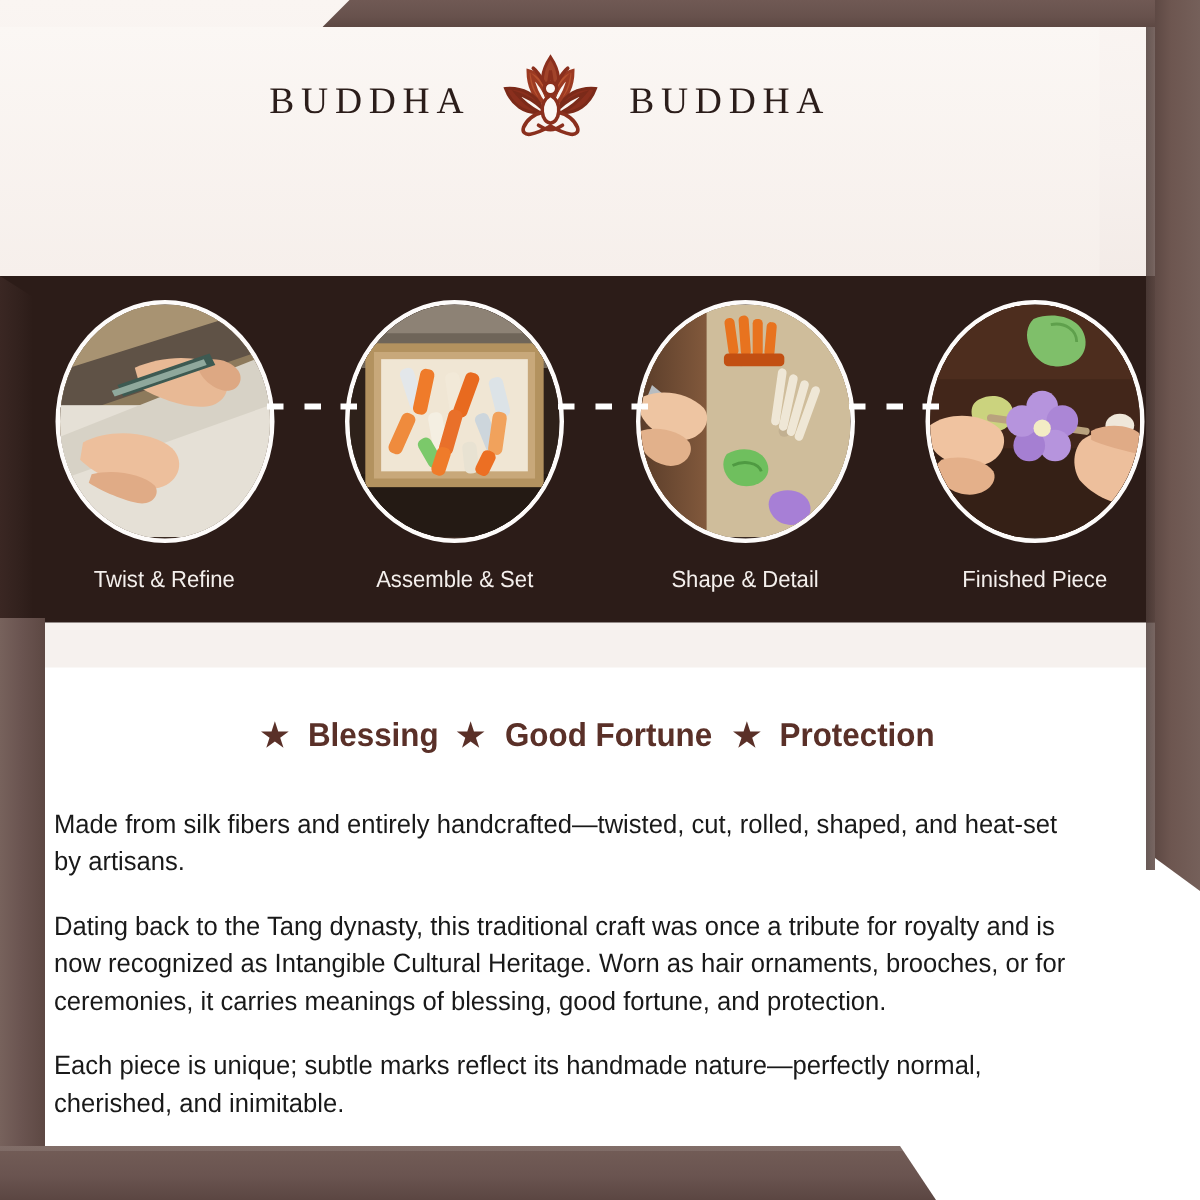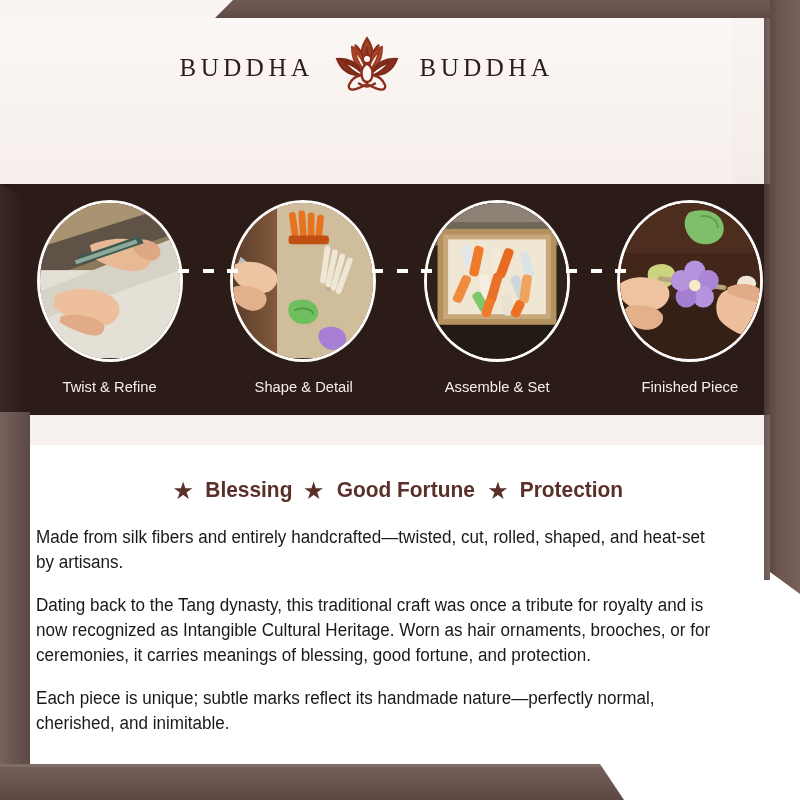--- a/index.html
+++ b/index.html
@@ -247,21 +247,21 @@
   }
   .benefits .star {
     font-size: 21px;
     line-height: 1;
     color: #5a3028;
   }
   .benefit-label { transform: scaleX(.95); }
 
   .paragraphs {
     position: absolute;
-    top: 110px;
+    top: 122px;
     left: 36px;
     width: 712px;
   }
   .paragraphs p {
     font-family: "Liberation Sans Narrow", "Liberation Sans", sans-serif;
     font-size: 17.6px;
     line-height: 1.42;
     color: #191919;
     margin-bottom: 18px;
     transform: scaleX(.97);
@@ -321,20 +321,51 @@
             <path d="M0 92 L146 34 L146 70 L0 122 Z" fill="#d7d2c6"></path>
             <path d="M52 44 C70 36 96 34 110 44 C120 52 118 66 106 70 C92 74 70 66 56 58 Z" fill="#e8b995"></path>
             <path d="M96 40 C106 36 118 38 124 46 C128 52 124 60 116 60 C108 60 98 52 96 44 Z" fill="#dda883"></path>
             <path d="M16 96 C34 86 64 88 78 100 C88 110 82 126 66 128 C48 130 24 118 14 108 Z" fill="#edbf9c"></path>
             <path d="M22 118 C38 114 58 118 66 126 C70 132 64 140 54 138 C42 136 26 128 20 124 Z" fill="#e0ab86"></path>
             <path d="M40 56 L104 34 L108 42 L44 64 Z" fill="#3d5a52"></path>
             <path d="M36 60 L100 38 L102 42 L38 64 Z" fill="#8fa89c"></path>
           </svg>
         </div>
         <div class="caption">Twist &amp; Refine</div>
+      </div>
+
+      <div class="step">
+        <div class="oval">
+          <svg class="photo" viewBox="0 0 146 162" preserveAspectRatio="xMidYMid slice" xmlns="http://www.w3.org/2000/svg">
+            <rect width="146" height="162" fill="#2e211a"></rect>
+            <rect x="0" y="0" width="146" height="44" fill="#8d8275"></rect>
+            <rect x="0" y="20" width="146" height="24" fill="#6f6559"></rect>
+            <rect x="0" y="118" width="146" height="44" fill="#241a14"></rect>
+            <rect x="14" y="30" width="118" height="94" fill="#c8a87a"></rect>
+            <rect x="22" y="38" width="102" height="78" fill="#f0e6d4"></rect>
+            <g>
+              <rect x="34" y="46" width="10" height="30" rx="4" fill="#e3e7ea" transform="rotate(-18 34 46)"></rect>
+              <rect x="50" y="44" width="10" height="32" rx="4" fill="#ef7b2a" transform="rotate(12 50 44)"></rect>
+              <rect x="66" y="48" width="10" height="30" rx="4" fill="#f2e9d8" transform="rotate(-8 66 48)"></rect>
+              <rect x="82" y="46" width="10" height="32" rx="4" fill="#e86a1f" transform="rotate(20 82 46)"></rect>
+              <rect x="96" y="52" width="10" height="28" rx="4" fill="#dce3e7" transform="rotate(-14 96 52)"></rect>
+              <rect x="38" y="74" width="10" height="30" rx="4" fill="#ef8b3d" transform="rotate(24 38 74)"></rect>
+              <rect x="54" y="76" width="10" height="30" rx="4" fill="#f4efe2" transform="rotate(-10 54 76)"></rect>
+              <rect x="70" y="72" width="10" height="32" rx="4" fill="#e9702a" transform="rotate(16 70 72)"></rect>
+              <rect x="86" y="78" width="10" height="28" rx="4" fill="#cdd6dc" transform="rotate(-22 86 78)"></rect>
+              <rect x="100" y="74" width="10" height="30" rx="4" fill="#f1a25c" transform="rotate(8 100 74)"></rect>
+              <rect x="46" y="96" width="10" height="22" rx="4" fill="#7bc96a" transform="rotate(-30 46 96)"></rect>
+              <rect x="62" y="98" width="10" height="20" rx="4" fill="#ef7b2a" transform="rotate(18 62 98)"></rect>
+              <rect x="78" y="96" width="10" height="22" rx="4" fill="#e8e2d2" transform="rotate(-6 78 96)"></rect>
+              <rect x="94" y="100" width="10" height="18" rx="4" fill="#ec6f23" transform="rotate(26 94 100)"></rect>
+            </g>
+            <rect x="14" y="30" width="118" height="94" fill="none" stroke="#b3925f" stroke-width="6"></rect>
+          </svg>
+        </div>
+        <div class="caption">Assemble &amp; Set</div>
       </div>
 
       <div class="step">
         <div class="oval">
           <svg class="photo" viewBox="0 0 146 162" preserveAspectRatio="xMidYMid slice" xmlns="http://www.w3.org/2000/svg">
             <rect width="146" height="162" fill="#cbb896"></rect>
             <rect x="0" y="0" width="46" height="162" fill="#6b4a33"></rect>
             <rect x="0" y="0" width="46" height="162" fill="url(#g1)"></rect>
             <defs>
               <linearGradient id="g1" x1="0" y1="0" x2="1" y2="0">
@@ -366,51 +397,20 @@
             <path d="M2 64 C16 58 34 62 44 72 C50 80 44 92 32 94 C18 96 4 86 0 76 Z" fill="#eec5a2"></path>
             <path d="M0 88 C12 84 28 88 34 96 C38 104 30 114 18 112 C8 110 0 102 0 96 Z" fill="#e2b18b"></path>
           </svg>
         </div>
         <div class="caption">Shape &amp; Detail</div>
       </div>
 
       <div class="step">
         <div class="oval">
           <svg class="photo" viewBox="0 0 146 162" preserveAspectRatio="xMidYMid slice" xmlns="http://www.w3.org/2000/svg">
-            <rect width="146" height="162" fill="#2e211a"></rect>
-            <rect x="0" y="0" width="146" height="44" fill="#8d8275"></rect>
-            <rect x="0" y="20" width="146" height="24" fill="#6f6559"></rect>
-            <rect x="0" y="118" width="146" height="44" fill="#241a14"></rect>
-            <rect x="14" y="30" width="118" height="94" fill="#c8a87a"></rect>
-            <rect x="22" y="38" width="102" height="78" fill="#f0e6d4"></rect>
-            <g>
-              <rect x="34" y="46" width="10" height="30" rx="4" fill="#e3e7ea" transform="rotate(-18 34 46)"></rect>
-              <rect x="50" y="44" width="10" height="32" rx="4" fill="#ef7b2a" transform="rotate(12 50 44)"></rect>
-              <rect x="66" y="48" width="10" height="30" rx="4" fill="#f2e9d8" transform="rotate(-8 66 48)"></rect>
-              <rect x="82" y="46" width="10" height="32" rx="4" fill="#e86a1f" transform="rotate(20 82 46)"></rect>
-              <rect x="96" y="52" width="10" height="28" rx="4" fill="#dce3e7" transform="rotate(-14 96 52)"></rect>
-              <rect x="38" y="74" width="10" height="30" rx="4" fill="#ef8b3d" transform="rotate(24 38 74)"></rect>
-              <rect x="54" y="76" width="10" height="30" rx="4" fill="#f4efe2" transform="rotate(-10 54 76)"></rect>
-              <rect x="70" y="72" width="10" height="32" rx="4" fill="#e9702a" transform="rotate(16 70 72)"></rect>
-              <rect x="86" y="78" width="10" height="28" rx="4" fill="#cdd6dc" transform="rotate(-22 86 78)"></rect>
-              <rect x="100" y="74" width="10" height="30" rx="4" fill="#f1a25c" transform="rotate(8 100 74)"></rect>
-              <rect x="46" y="96" width="10" height="22" rx="4" fill="#7bc96a" transform="rotate(-30 46 96)"></rect>
-              <rect x="62" y="98" width="10" height="20" rx="4" fill="#ef7b2a" transform="rotate(18 62 98)"></rect>
-              <rect x="78" y="96" width="10" height="22" rx="4" fill="#e8e2d2" transform="rotate(-6 78 96)"></rect>
-              <rect x="94" y="100" width="10" height="18" rx="4" fill="#ec6f23" transform="rotate(26 94 100)"></rect>
-            </g>
-            <rect x="14" y="30" width="118" height="94" fill="none" stroke="#b3925f" stroke-width="6"></rect>
-          </svg>
-        </div>
-        <div class="caption">Assemble &amp; Set</div>
-      </div>
-
-      <div class="step">
-        <div class="oval">
-          <svg class="photo" viewBox="0 0 146 162" preserveAspectRatio="xMidYMid slice" xmlns="http://www.w3.org/2000/svg">
             <rect width="146" height="162" fill="#42261a"></rect>
             <rect x="0" y="0" width="146" height="52" fill="#4d2d1e"></rect>
             <rect x="0" y="100" width="146" height="62" fill="#352016"></rect>
             <path d="M72 10 C88 4 106 10 108 24 C110 38 96 46 82 42 C70 38 62 20 72 10 Z" fill="#7fbf6a"></path>
             <path d="M84 14 C94 12 102 18 102 26" stroke="#5fa04c" stroke-width="2" fill="none"></path>
             <ellipse cx="132" cy="84" rx="10" ry="8" fill="#efe7da"></ellipse>
             <path d="M34 66 C46 60 58 66 58 76 C58 86 46 92 36 86 C28 82 26 70 34 66 Z" fill="#cbd37e"></path>
             <rect x="40" y="76" width="72" height="5" rx="2.5" fill="#b9a27e" transform="rotate(8 40 76)"></rect>
             <g transform="translate(78,86)">
               <circle cx="0" cy="-15" r="11" fill="#b694dd"></circle>

